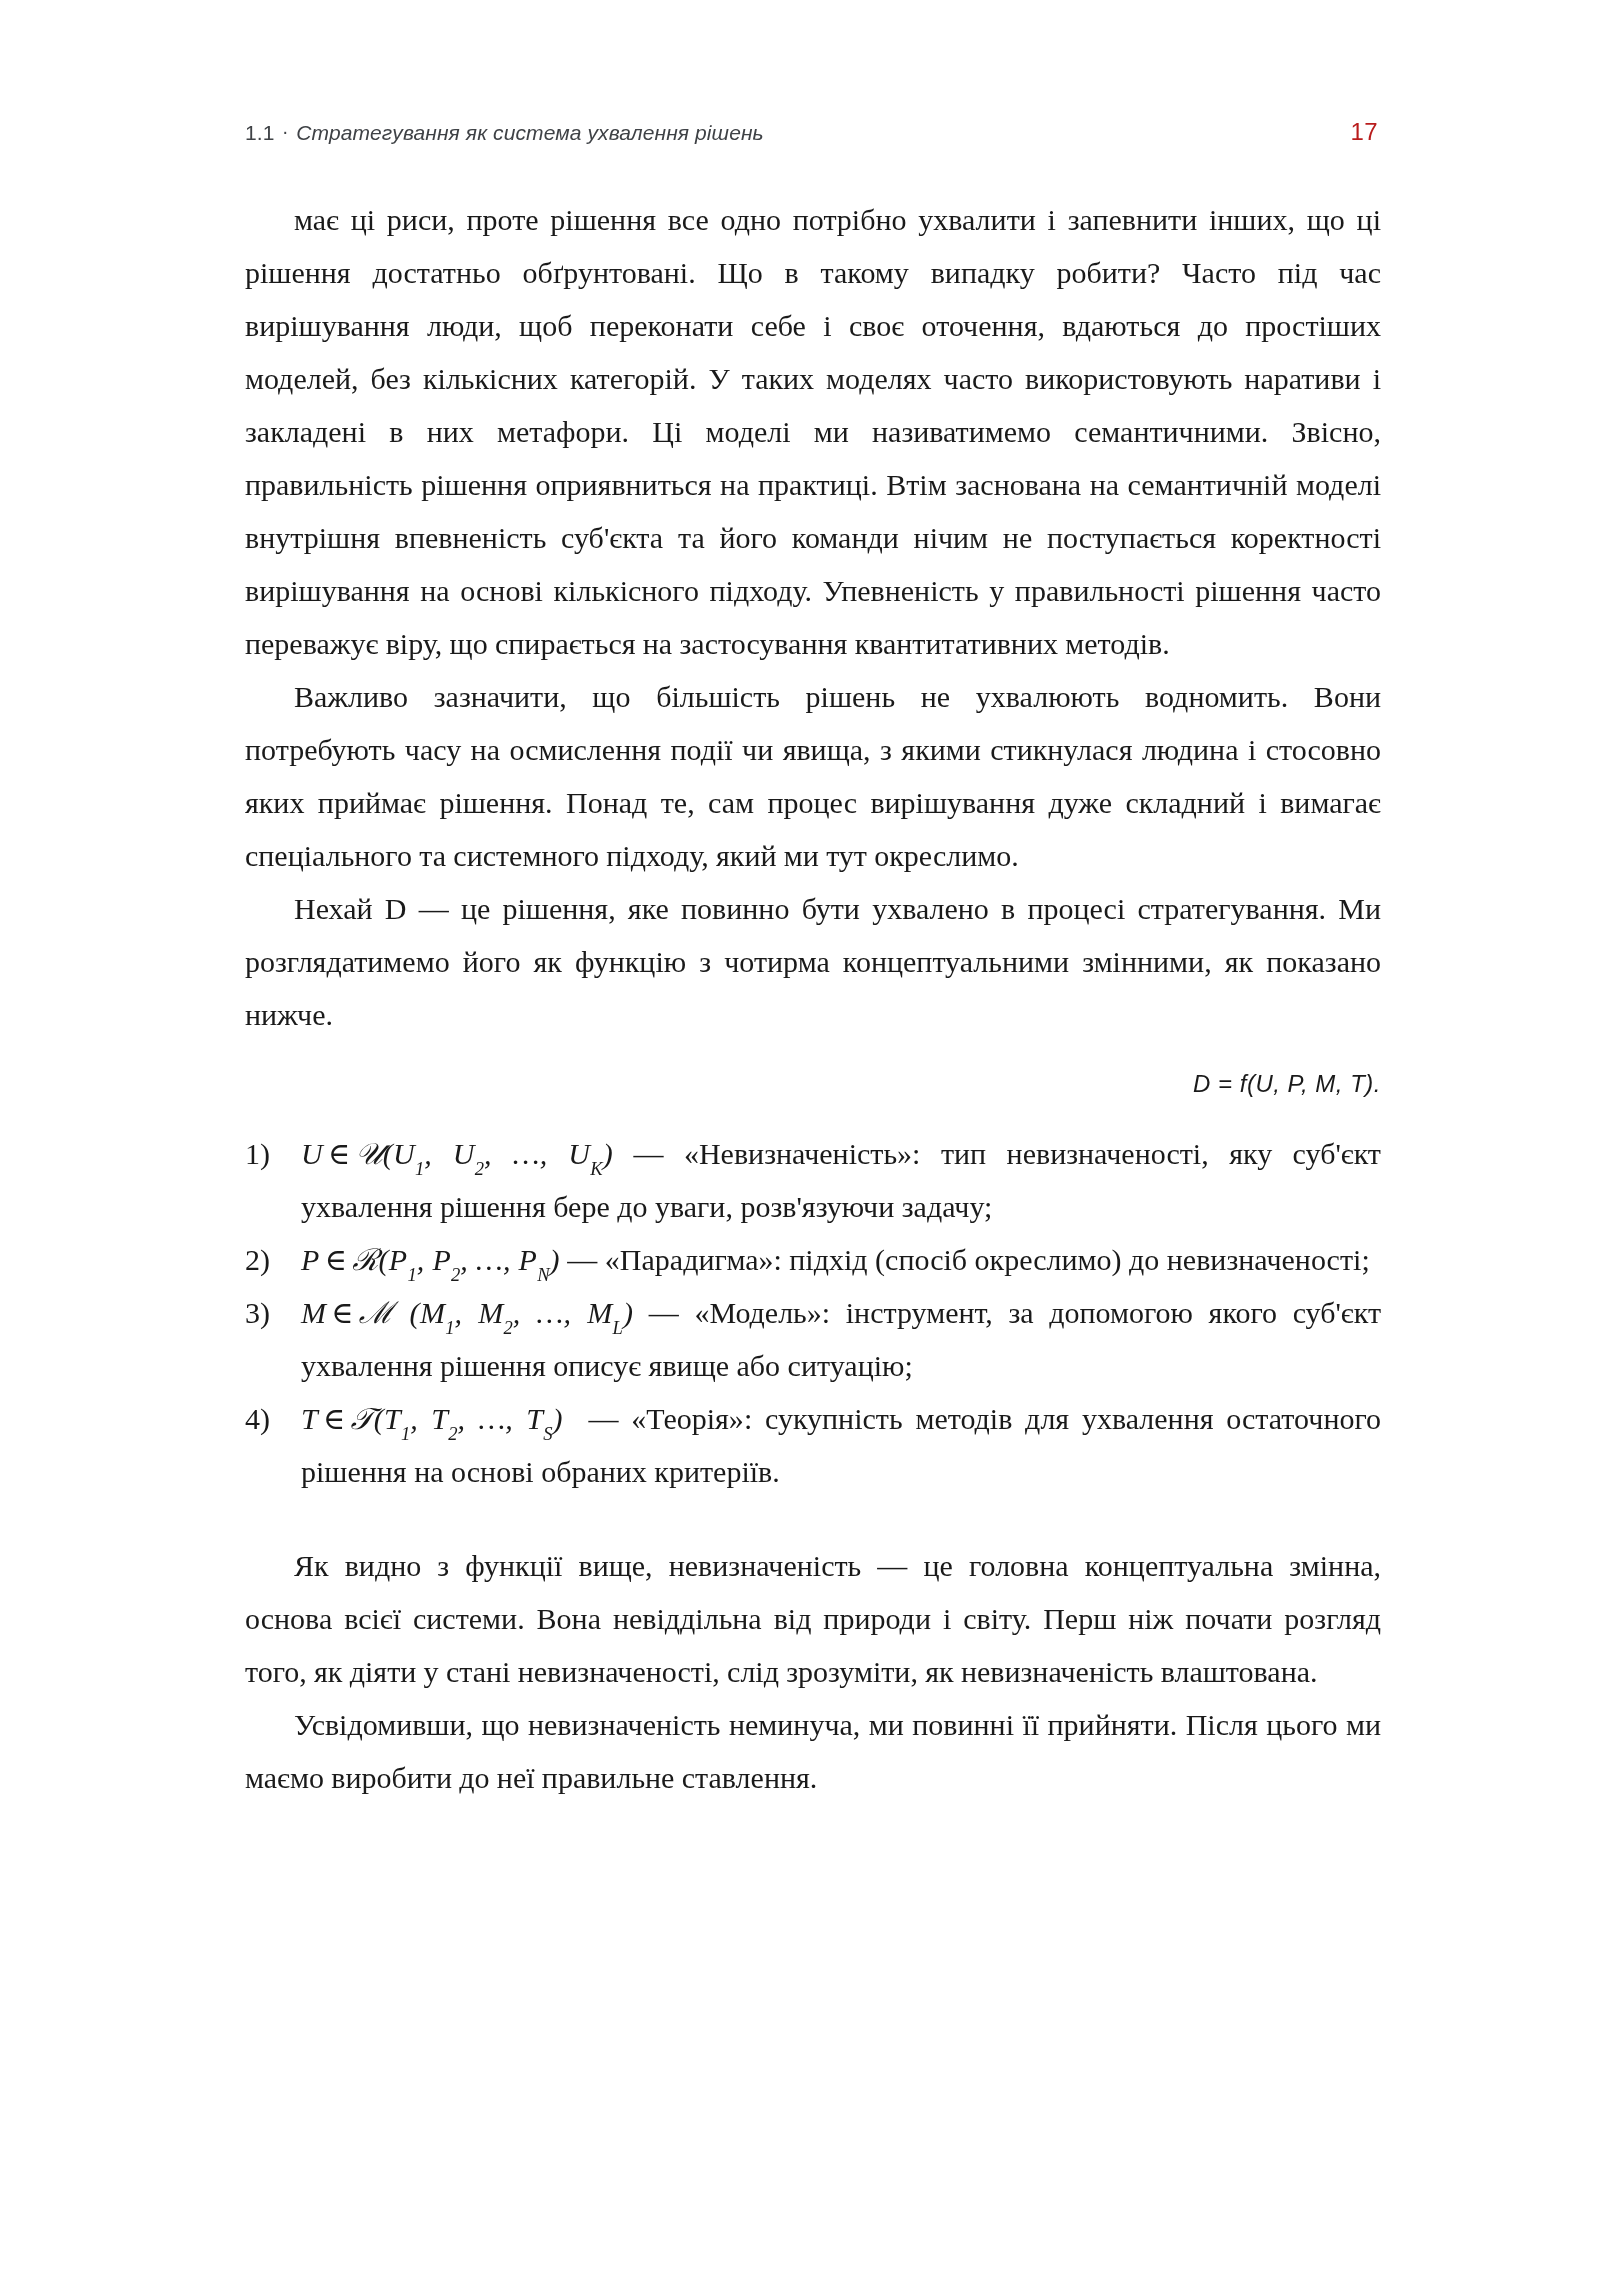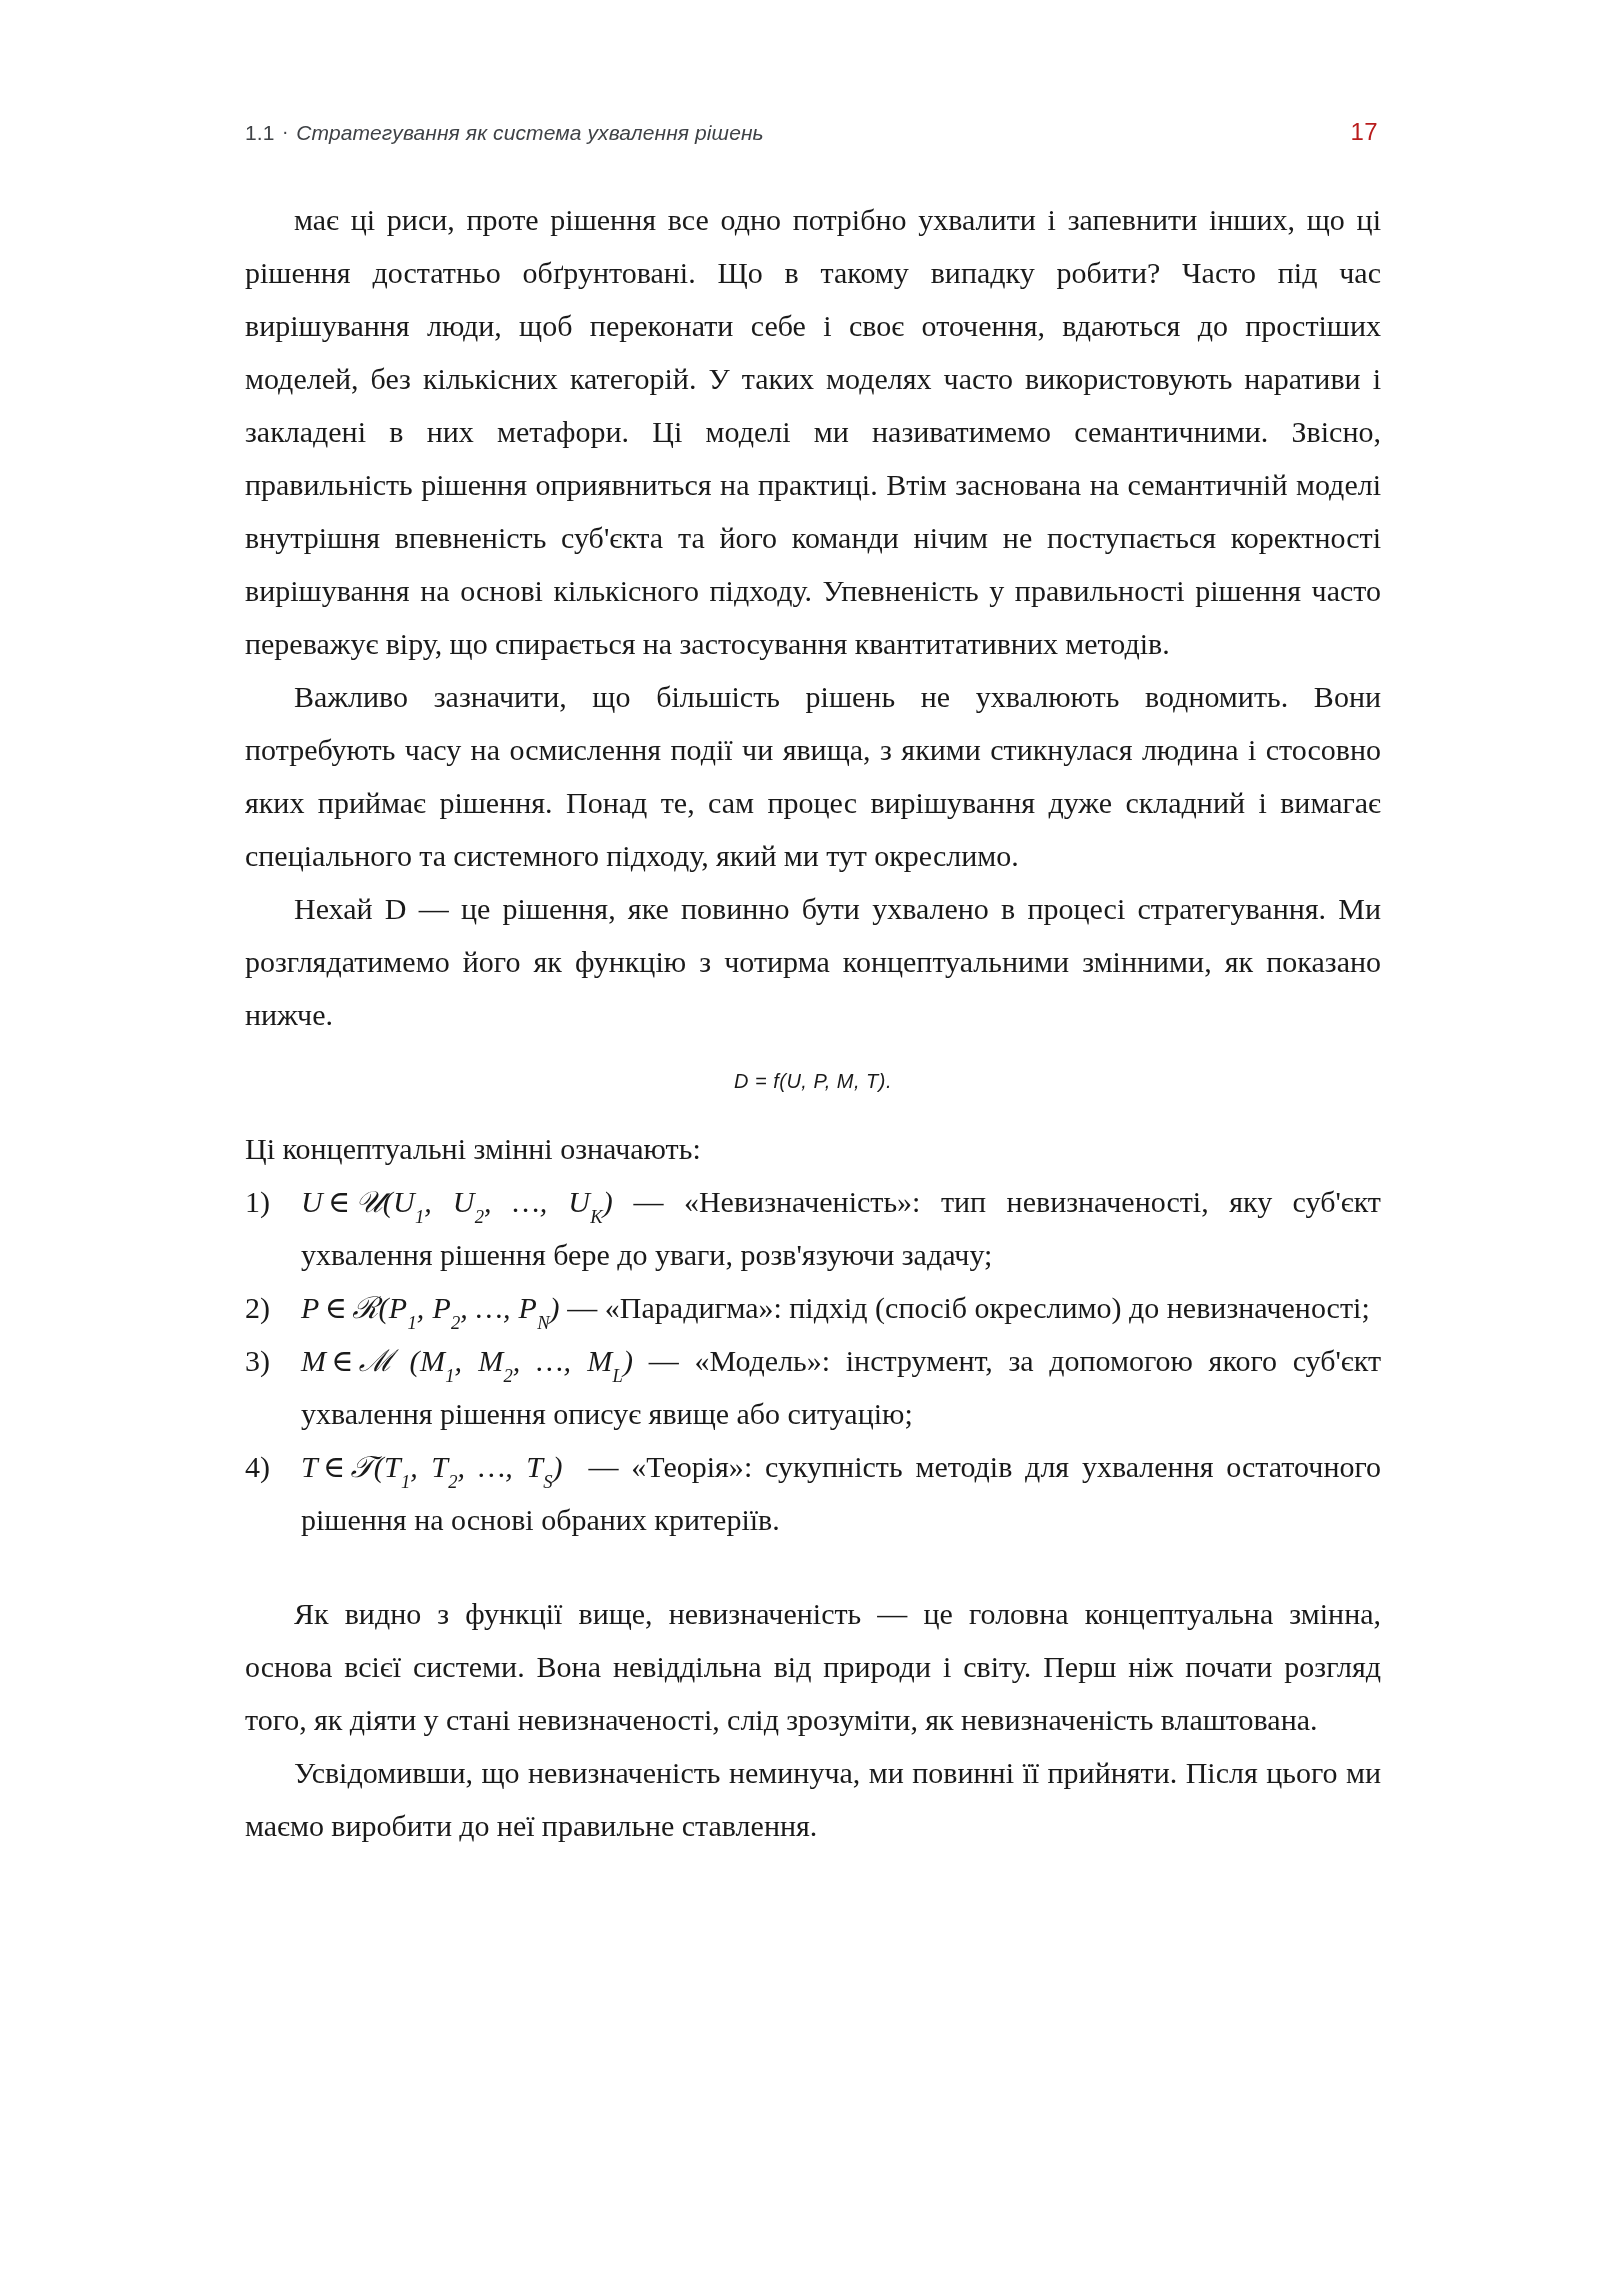--- a/index.html
+++ b/index.html
@@ -84,24 +84,24 @@
   p.body.noindent { text-indent: 0; }
 
   
   p.body:last-child { }
   .spacer-md { height: 29px; }
   .spacer-lg { height: 41px; }
 
   
   .formula {
     margin: 0;
-    text-align: center;
+    text-align: right;
     font-family: "Liberation Sans", "DejaVu Sans", sans-serif;
     font-style: italic;
-    font-size: 20px;
+    font-size: 24px;
     letter-spacing: 0.5px;
     color: #1a1a1a;
   }
 
   
   p.leadin {
     margin: 0;
     font-size: 30px;
     line-height: 53px;
     text-align: left;
@@ -178,21 +178,20 @@
     <p class="body">Важливо зазначити, що більшість рішень не ухвалюють водномить. Вони потребують часу на осмислення події чи явища, з якими стикнулася людина і стосовно яких приймає рішення. Понад те, сам процес вирішування дуже складний і вимагає спеціального та системного підходу, який ми тут окреслимо.</p>
 
     <p class="body">Нехай D — це рішення, яке повинно бути ухвалено в процесі стратегування. Ми розглядатимемо його як функцію з чотирма концептуальними змінними, як показано нижче.</p>
 
     <div class="spacer-md"></div>
 
     <p class="formula">D = f(U, P, M, T).</p>
 
     <div class="spacer-md"></div>
 
-    <p class="leadin">Ці концептуальні змінні означають:</p>
 
     <ol class="varlist">
 
       <li>
         <span class="marker">1)</span>
         <span class="li-text"><span class="math"><span>U</span><span class="setsym">∈</span><span class="cal">𝒰</span><span>(</span><span>U</span><sub>1</sub>,&nbsp;<span>U</span><sub>2</sub>,&nbsp;<span>…,</span>&nbsp;<span>U</span><sub>K</sub><span>)</span></span>&nbsp;<span>—</span>&nbsp;<span>«Невизначеність»</span><span>: тип невизначеності, яку суб'єкт ухвалення рішення бере до уваги, розв'язуючи задачу;</span></span>
       </li>
 
       <li>
         <span class="marker">2)</span>

